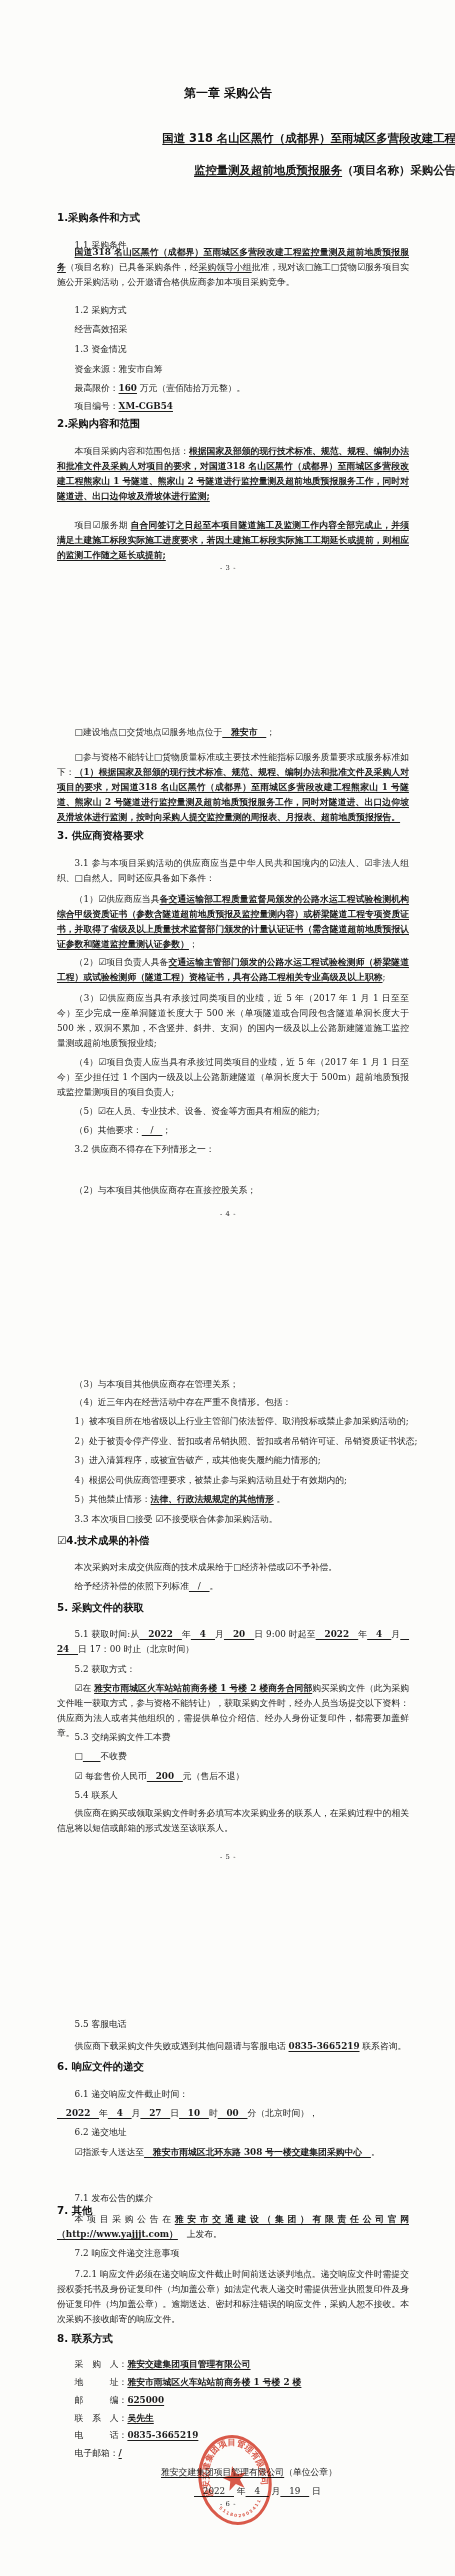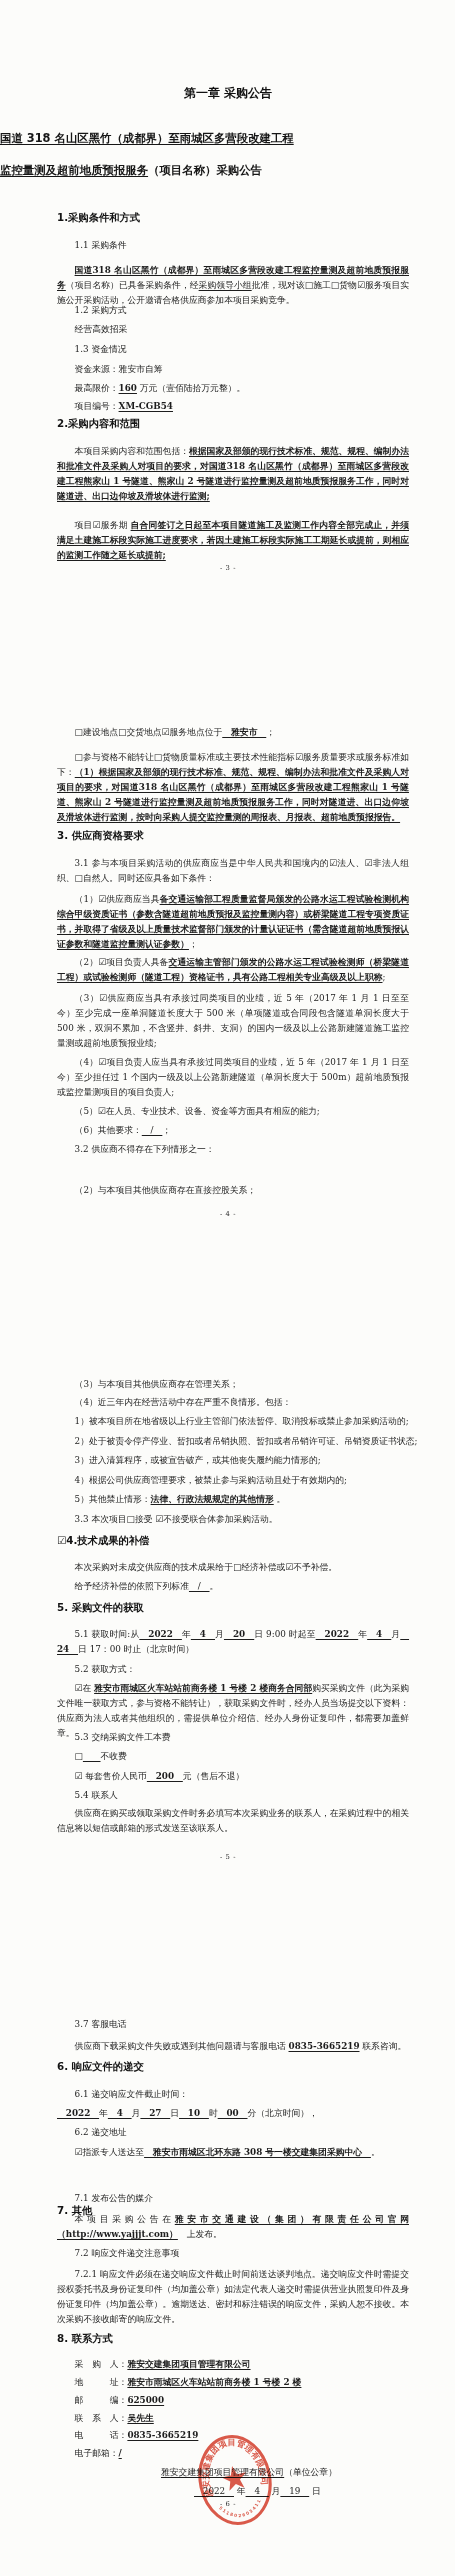--- a/index.html
+++ b/index.html
@@ -11,21 +11,21 @@
     font-family:"DejaVu Serif","Liberation Serif",serif;
     color:#1d1d1d;
     overflow:hidden;
   }
   .blk{position:absolute;left:57px;right:47px;}
   .para{text-align:justify;line-height:15px;font-size:8.8px;text-align-last:left;}
   .line{line-height:15px;font-size:8.8px;white-space:nowrap;}
   .ind{text-indent:2em;}
   .h1{left:0;right:0;text-align:center;font-size:12px;font-weight:bold;
       font-family:"DejaVu Sans","Liberation Sans",sans-serif;color:#111;}
-  .title{left:0;right:0;text-align:left;font-size:11.4px;font-weight:bold;line-height:16px;
+  .title{left:0;right:0;text-align:right;font-size:11.4px;font-weight:bold;line-height:16px;
       font-family:"DejaVu Sans","Liberation Sans",sans-serif;color:#161616;white-space:nowrap;}
   .h2{font-size:10.3px;font-weight:bold;font-family:"DejaVu Sans","Liberation Sans",sans-serif;
       color:#141414;white-space:nowrap;line-height:13.7px;}
   .pagenum{left:0;right:0;text-align:center;font-size:6.8px;color:#2e2e2e;letter-spacing:0.6px;}
   .u{text-decoration:underline;text-underline-offset:2.3px;text-decoration-thickness:0.6px;}
   .b{font-weight:bold;}
   .cb{font-family:"DejaVu Sans","Liberation Sans",sans-serif;}
   .stamp{position:absolute;left:185px;top:2424px;transform:rotate(-12deg);
          opacity:.84;mix-blend-mode:multiply;}
   .stamp text{fill:#d63b28;font-family:"DejaVu Sans","Liberation Sans",sans-serif;font-weight:bold;}
@@ -48,21 +48,21 @@
     <div class="blk line ind" style="top: 2246px;"><span>7.2 响应文件递交注意事项</span></div>
     <div class="blk para ind" style="top: 2212px;"><span>本项目采购公告在</span><span class="u b">雅安市交通建设（集团）有限责任公司官网（http://www.yajjjt.com）</span><span>　上发布。</span></div>
     <div class="blk line ind" style="top: 2191px;"><span>7.1 发布公告的媒介</span></div>
     <div class="blk h2" style="top: 2165px; margin-top: 39px;"><span>7. 其他</span></div>
     <div class="blk line ind" style="top: 2145px;"><span class="cb">☑</span><span>指派专人送达至</span><span class="u b">　雅安市雨城区北环东路 308 号一楼交建集团采购中心　</span><span>。</span></div>
     <div class="blk line ind" style="top: 2125px;"><span>6.2 递交地址</span></div>
     <div class="blk line" style="top: 2106px;"><span class="u b">　2022　</span><span>年</span><span class="u b">　4　</span><span>月</span><span class="u b">　27　</span><span>日</span><span class="u b">　10　</span><span>时</span><span class="u b">　00　</span><span>分（北京时间），</span></div>
     <div class="blk line ind" style="top: 2087px;"><span>6.1 递交响应文件截止时间：</span></div>
     <div class="blk h2" style="top: 2060px;"><span>6. 响应文件的递交</span></div>
     <div class="blk line ind" style="top: 2039px;"><span>供应商下载采购文件失败或遇到其他问题请与客服电话 </span><span class="u b">0835-3665219</span><span> 联系咨询。</span></div>
-    <div class="blk line ind" style="top: 2017px;"><span>3.7 客服电话</span></div>
+    <div class="blk line ind" style="top: 2017px;"><span>5.5 客服电话</span></div>
     <div class="blk pagenum" style="top: 1853px;"><span>- 5 -</span></div>
     <div class="blk para ind" style="top: 1806px;"><span>供应商在购买或领取采购文件时务必填写本次采购业务的联系人，在采购过程中的相关信息将以短信或邮箱的形式发送至该联系人。</span></div>
     <div class="blk line ind" style="top: 1788px;"><span>5.4 联系人</span></div>
     <div class="blk line ind" style="top: 1769px;"><span class="cb">☑</span><span> 每套售价人民币</span><span class="u b">　200　</span><span>元（售后不退）</span></div>
     <div class="blk line ind" style="top: 1749px;"><span class="cb">□</span><span class="u">　　</span><span>不收费</span></div>
     <div class="blk line ind" style="top: 1730px;"><span>5.3 交纳采购文件工本费</span></div>
     <div class="blk para ind" style="top: 1681px;"><span class="cb">☑</span><span>在 </span><span class="u b">雅安市雨城区火车站站前商务楼 1 号楼 2 楼商务合同部</span><span>购买采购文件（此为采购文件唯一获取方式，参与资格不能转让），获取采购文件时，经办人员当场提交以下资料：供应商为法人或者其他组织的，需提供单位介绍信、经办人身份证复印件，都需要加盖鲜章。</span></div>
     <div class="blk line ind" style="top: 1662px;"><span>5.2 获取方式：</span></div>
     <div class="blk para ind" style="top: 1627px;"><span>5.1 获取时间:从</span><span class="u b">　2022　</span><span>年</span><span class="u b">　4　</span><span>月</span><span class="u b">　20　</span><span>日 9:00 时起至</span><span class="u b">　2022　</span><span>年</span><span class="u b">　4　</span><span>月</span><span class="u b">　24　</span><span>日 17：00 时止（北京时间）</span></div>
     <div class="blk h2" style="top: 1601px;"><span>5. 采购文件的获取</span></div>
@@ -93,21 +93,21 @@
     <div class="blk pagenum" style="top: 564px;"><span>- 3 -</span></div>
     <div class="blk para ind" style="top: 518px;"><span>项目</span><span class="cb">☑</span><span>服务期 </span><span class="u b">自合同签订之日起至本项目隧道施工及监测工作内容全部完成止，并须满足土建施工标段实际施工进度要求，若因土建施工标段实际施工工期延长或提前，则相应的监测工作随之延长或提前;</span></div>
     <div class="blk para ind" style="top: 444px;"><span>本项目采购内容和范围包括：</span><span class="u b">根据国家及部颁的现行技术标准、规范、规程、编制办法和批准文件及采购人对项目的要求，对国道318 名山区黑竹（成都界）至雨城区多营段改建工程熊家山 1 号隧道、熊家山 2 号隧道进行监控量测及超前地质预报服务工作，同时对隧道进、出口边仰坡及滑坡体进行监测;</span></div>
     <div class="blk h2" style="top: 417px;"><span>2.采购内容和范围</span></div>
     <div class="blk line ind" style="top: 399px;"><span>项目编号：</span><span class="u b">XM-CGB54</span></div>
     <div class="blk line ind" style="top: 381px;"><span>最高限价：</span><span class="u b">160</span><span> 万元（壹佰陆拾万元整）。</span></div>
     <div class="blk line ind" style="top: 362px;"><span>资金来源：雅安市自筹</span></div>
     <div class="blk line ind" style="top: 342px;"><span>1.3 资金情况</span></div>
     <div class="blk line ind" style="top: 322px;"><span>经营高效招采</span></div>
     <div class="blk line ind" style="top: 303px;"><span>1.2 采购方式</span></div>
-    <div class="blk para ind" style="top: 263px;"><span class="u b">国道318 名山区黑竹（成都界）至雨城区多营段改建工程监控量测及超前地质预报服务</span><span>（项目名称）已具备采购条件，经</span><span class="u">采购领导小组</span><span>批准，现对该</span><span class="cb">□</span><span>施工</span><span class="cb">□</span><span>货物</span><span class="cb">☑</span><span>服务项目实施公开采购活动，公开邀请合格供应商参加本项目采购竞争。</span></div>
+    <div class="blk para ind" style="top: 245px;"><span class="u b">国道318 名山区黑竹（成都界）至雨城区多营段改建工程监控量测及超前地质预报服务</span><span>（项目名称）已具备采购条件，经</span><span class="u">采购领导小组</span><span>批准，现对该</span><span class="cb">□</span><span>施工</span><span class="cb">□</span><span>货物</span><span class="cb">☑</span><span>服务项目实施公开采购活动，公开邀请合格供应商参加本项目采购竞争。</span></div>
     <div class="blk line ind" style="top: 238px;"><span>1.1 采购条件</span></div>
     <div class="blk h2" style="top: 211px;"><span>1.采购条件和方式</span></div>
     <div class="blk title" style="top: 162px;"><span class="u">监控量测及超前地质预报服务</span><span>（项目名称）采购公告</span></div>
     <div class="blk title" style="top: 130px;"><span class="u">国道 318 名山区黑竹（成都界）至雨城区多营段改建工程</span></div>
     <div class="blk h1" style="top: 85px;"><span>第一章  采购公告</span></div>
 
   <svg class="stamp" width="100" height="112" viewBox="0 0 176 196">
     <defs>
       <path id="arcTop" d="M 44.8,119 A 46,62 0 1 1 131.2,119" fill="none"></path>
       <path id="arcBot" d="M 47,135.6 A 50,66 0 0 0 129,135.6" fill="none"></path>

